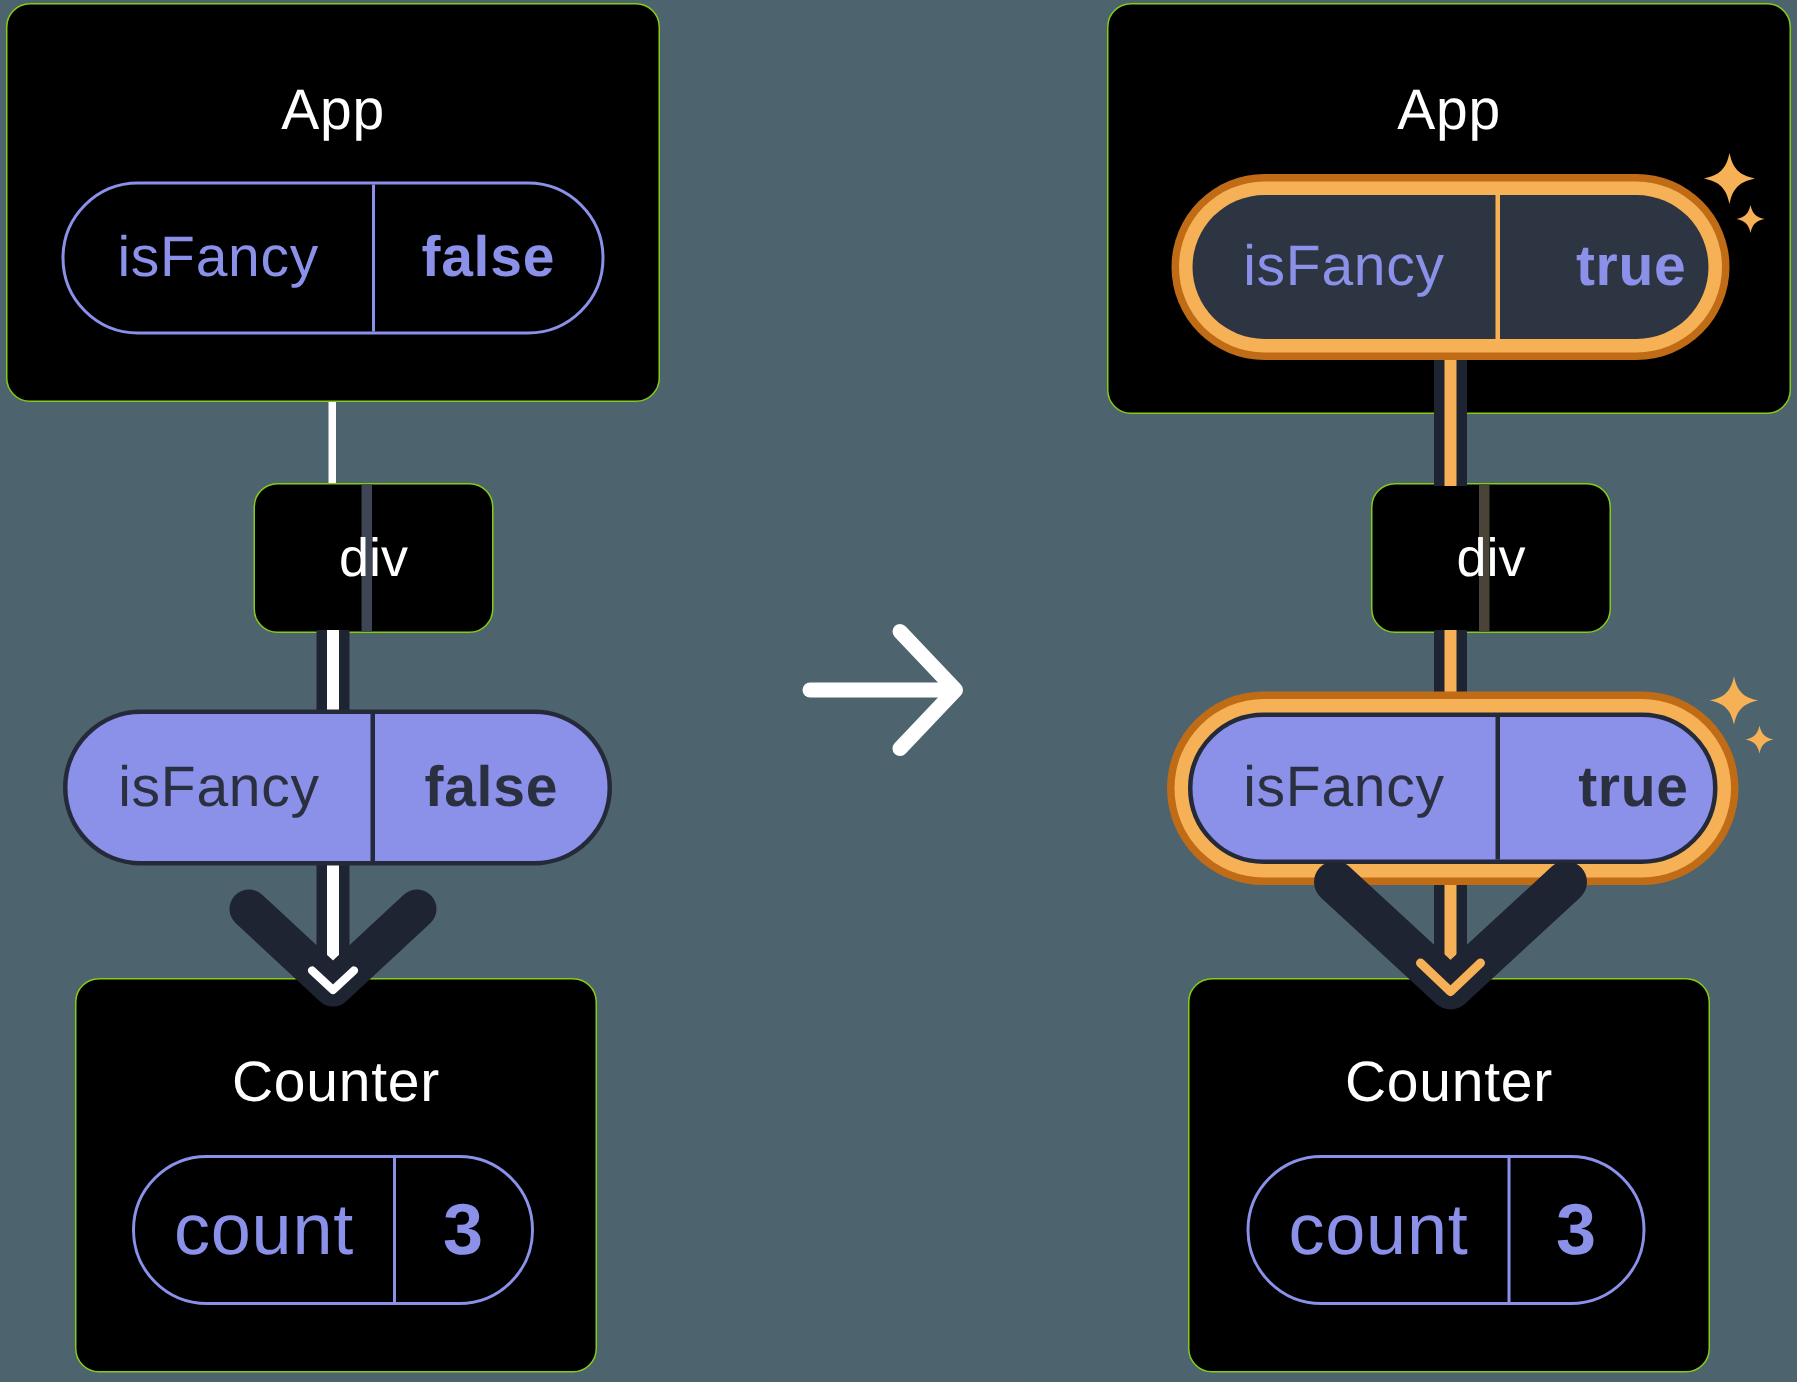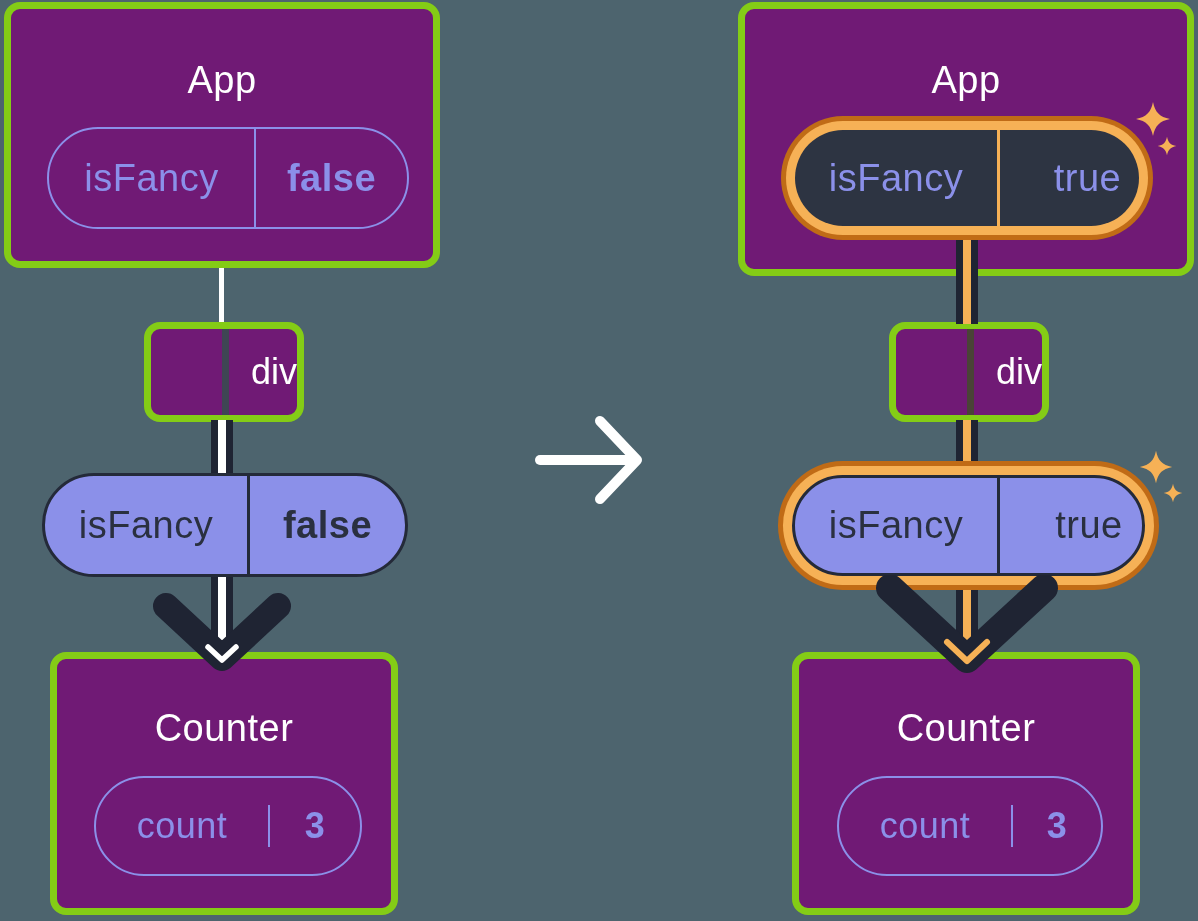--- a/index.html
+++ b/index.html
@@ -3,28 +3,28 @@
 <meta charset="utf-8">
 <style>
   html,body{margin:0;padding:0;background:#4D646E;}
   .canvas{
     position:relative;width:1198px;height:921px;overflow:hidden;
     background:#4D646E;
     font-family:"Liberation Sans","DejaVu Sans",sans-serif;
   }
   
   .node{
-    position:absolute;background:#701a75;border:7px solid #84cc16;
+    position:absolute;background:#000000;border:1px solid #84cc16;
     border-radius:16px;box-sizing:border-box;z-index:2;
   }
   .node-title{
     position:absolute;left:0;right:0;text-align:center;
     color:#FFFFFF;font-size:38px;font-weight:500;letter-spacing:.5px;z-index:4;
   }
-  .tag-box{display:flex;align-items:center;justify-content:flex-end;}
+  .tag-box{display:flex;align-items:center;justify-content:center;margin-left:25px;}
   .tag-label{color:#FFFFFF;font-size:36px;font-weight:500;z-index:4;position:relative;}
   .ghost-line{position:absolute;top:0;bottom:0;width:7px;z-index:3;}
   
   .pill{
     position:absolute;display:flex;align-items:stretch;border-radius:999px;
     box-sizing:border-box;font-size:38px;letter-spacing:.5px;z-index:6;
   }
   .pill-seg{display:flex;align-items:center;justify-content:center;box-sizing:border-box;}
   .seg-left{flex:0 0 auto;}
   .seg-right{flex:1 1 auto;font-weight:bold;}
@@ -33,31 +33,31 @@
   .solid-pill{background:#8B90E9;border:3px solid #242A39;color:#2A3040;}
   .solid-pill .seg-right{border-left:3px solid #242A39;}
   .ring-outer{
     position:absolute;background:#C06B16;border-radius:999px;padding:5px;
     box-sizing:border-box;z-index:6;
   }
   .ring-inner{background:#F6B156;border-radius:999px;padding:9px;height:100%;box-sizing:border-box;}
   .ring-outer .pill{position:relative;height:100%;width:100%;}
   .dark-pill{background:#2D3442;color:#8B90E9;}
   .dark-pill .seg-right{border-left:3px solid #F6B156;}
-  .bold-val{font-weight:400;padding-left:36px;}
+  .bold-val{font-weight:700;padding-left:36px;}
   
   .conn{position:absolute;z-index:1;}
   .conn-top{z-index:5;}
   .shaft{position:absolute;background:#1F2433;z-index:5;}
   .stripe-white{position:absolute;background:#FFFFFF;z-index:5;}
   .stripe-orange{position:absolute;background:#F6B156;z-index:5;}
   .head-svg{position:absolute;z-index:7;}
   .sparkle-svg{position:absolute;z-index:8;}
   .arrow-svg{position:absolute;z-index:2;}
-  .counter-pill{font-size:36px;align-items:center;}
+  .counter-pill{font-size:48px;}
 </style>
 </head>
 <body>
 
 <div class="canvas">
 
   <div class="conn" style="left:219px;top:266px;width:5px;height:58px;background:#FFFFFF;"></div>
 
   <div class="shaft" style="left:211px;top:420px;width:22px;height:55px;"></div>
   <div class="stripe-white" style="left:218px;top:420px;width:8px;height:55px;"></div>

